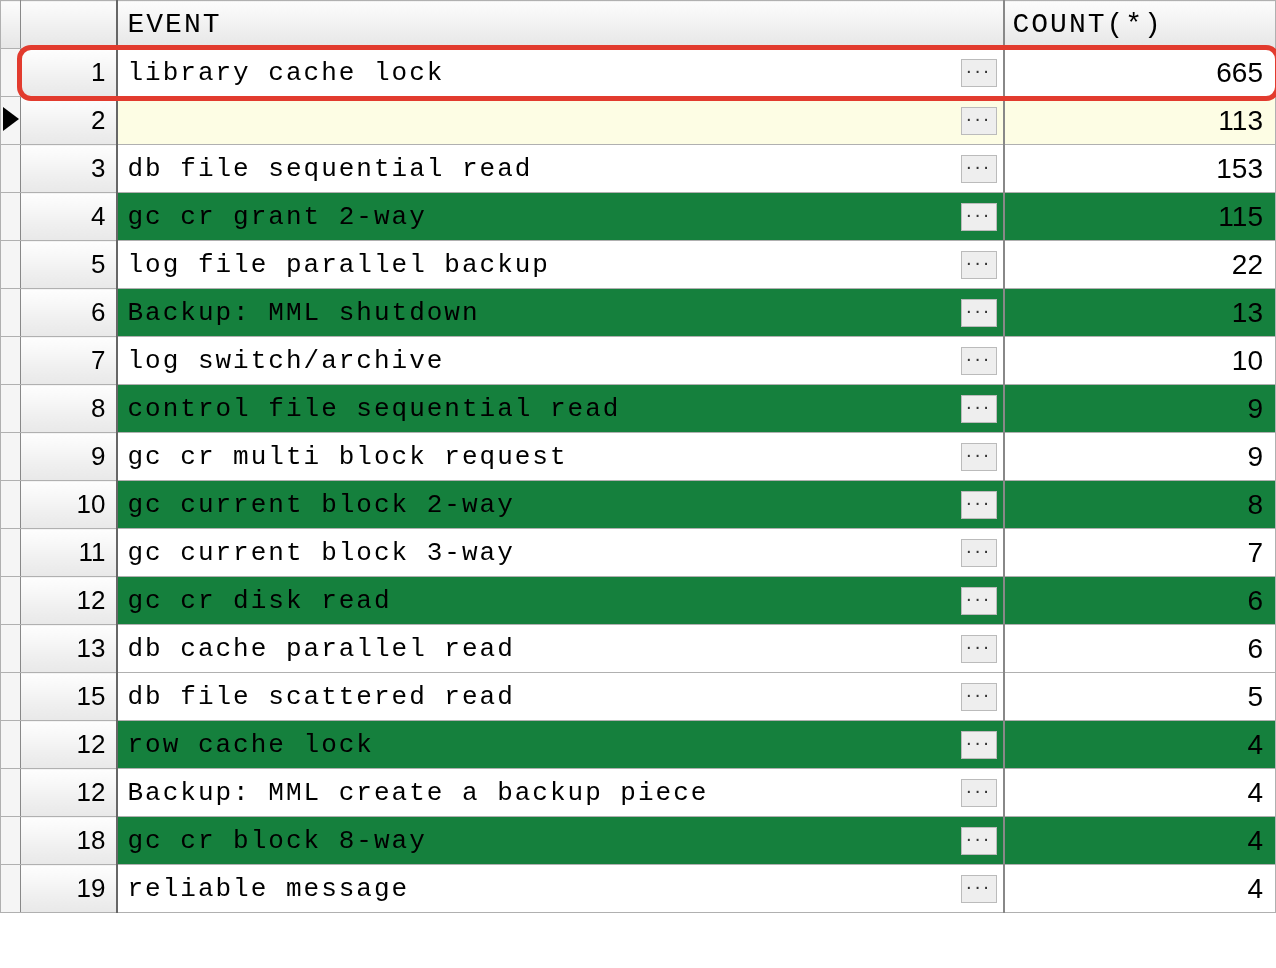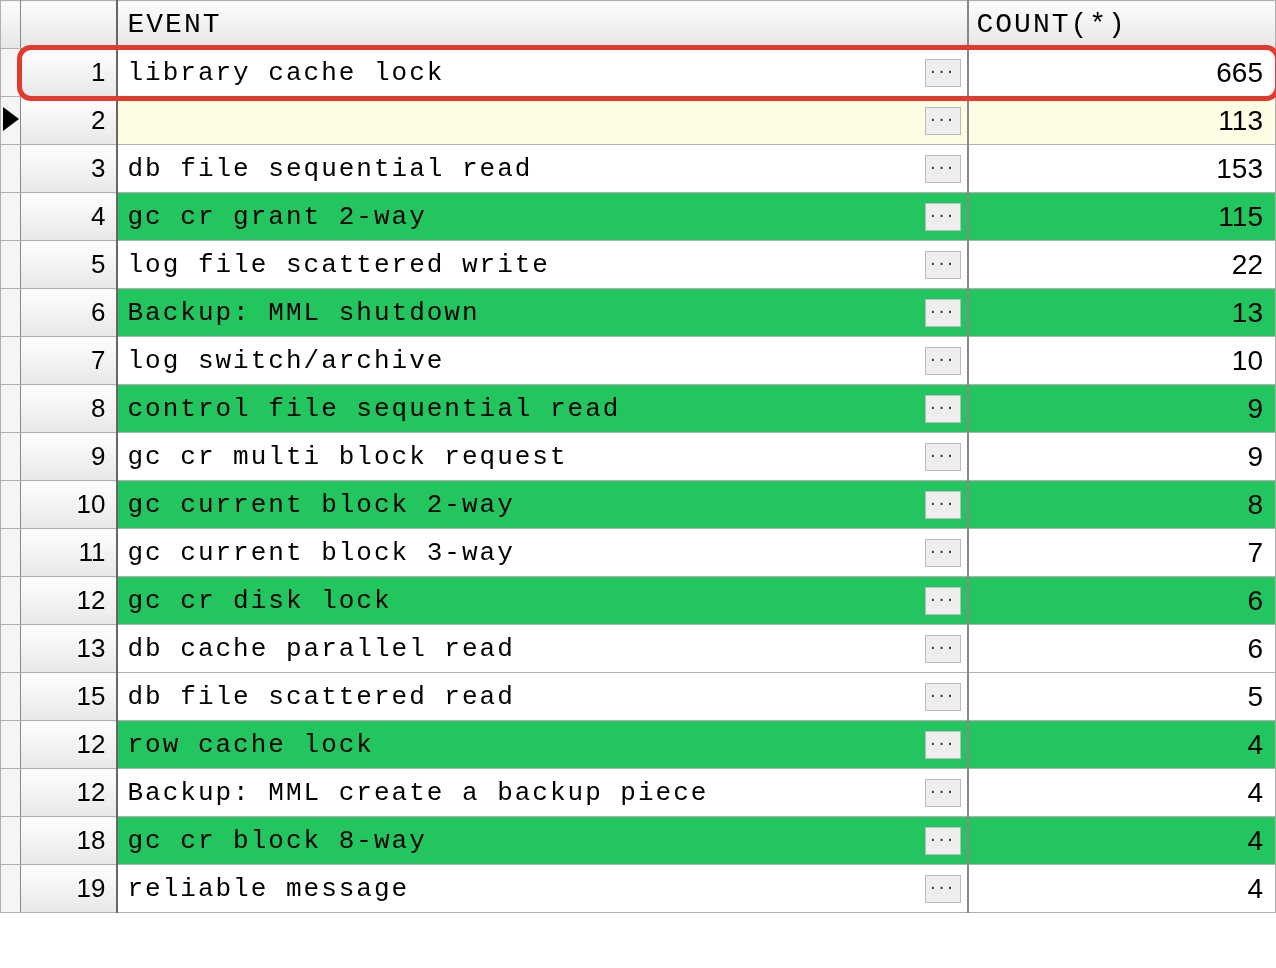--- a/index.html
+++ b/index.html
@@ -43,21 +43,21 @@
       border-right: 2px solid #666;
     }
     .event-col {
       width: auto;
       font-family: "Courier New", monospace;
       letter-spacing: 2px;
       padding-left: 10px;
       position: relative;
     }
     .count-col {
-      width: 308px;
+      width: 272px;
       text-align: right;
       font-family: Arial, sans-serif;
       font-size: 28px;
       padding-right: 12px;
       border-left: 2px solid #888;
     }
     .header .cell {
       background: linear-gradient(#fcfcfc, #e6e6e6);
       font-family: "Courier New", monospace;
       font-weight: normal;
@@ -77,21 +77,21 @@
       background: #eee;
       border: 1px solid #bbb;
       text-align: center;
       font-family: Arial, sans-serif;
       font-size: 20px;
       line-height: 20px;
       color: #333;
       cursor: pointer;
     }
     .alt .event-col, .alt .count-col {
-      background: #22c55e;
+      background: #15803d;
     }
     .active-row .event-col, .active-row .count-col {
       background: #fdfde4;
     }
     .highlight-box {
       position: absolute;
       border: 5px solid #e23b2e;
       border-radius: 14px;
       pointer-events: none;
       z-index: 50;
@@ -143,21 +143,21 @@
       </div>
       <div class="drow alt">
         <div class="cell marker-col"></div>
         <div class="cell rownum-col">4</div>
         <div class="cell event-col"><span>gc cr grant 2-way</span><span class="ellipsis-btn">···</span></div>
         <div class="cell count-col">115</div>
       </div>
       <div class="drow">
         <div class="cell marker-col"></div>
         <div class="cell rownum-col">5</div>
-        <div class="cell event-col"><span>log file scattered write</span><span class="ellipsis-btn">···</span></div>
+        <div class="cell event-col"><span>log file parallel backup</span><span class="ellipsis-btn">···</span></div>
         <div class="cell count-col">22</div>
       </div>
       <div class="drow alt">
         <div class="cell marker-col"></div>
         <div class="cell rownum-col">6</div>
         <div class="cell event-col"><span>Backup: MML shutdown</span><span class="ellipsis-btn">···</span></div>
         <div class="cell count-col">13</div>
       </div>
       <div class="drow">
         <div class="cell marker-col"></div>
@@ -185,21 +185,21 @@
       </div>
       <div class="drow">
         <div class="cell marker-col"></div>
         <div class="cell rownum-col">11</div>
         <div class="cell event-col"><span>gc current block 3-way</span><span class="ellipsis-btn">···</span></div>
         <div class="cell count-col">7</div>
       </div>
       <div class="drow alt">
         <div class="cell marker-col"></div>
         <div class="cell rownum-col">12</div>
-        <div class="cell event-col"><span>gc cr disk lock</span><span class="ellipsis-btn">···</span></div>
+        <div class="cell event-col"><span>gc cr disk read</span><span class="ellipsis-btn">···</span></div>
         <div class="cell count-col">6</div>
       </div>
       <div class="drow">
         <div class="cell marker-col"></div>
         <div class="cell rownum-col">13</div>
         <div class="cell event-col"><span>db cache parallel read</span><span class="ellipsis-btn">···</span></div>
         <div class="cell count-col">6</div>
       </div>
       <div class="drow">
         <div class="cell marker-col"></div>

